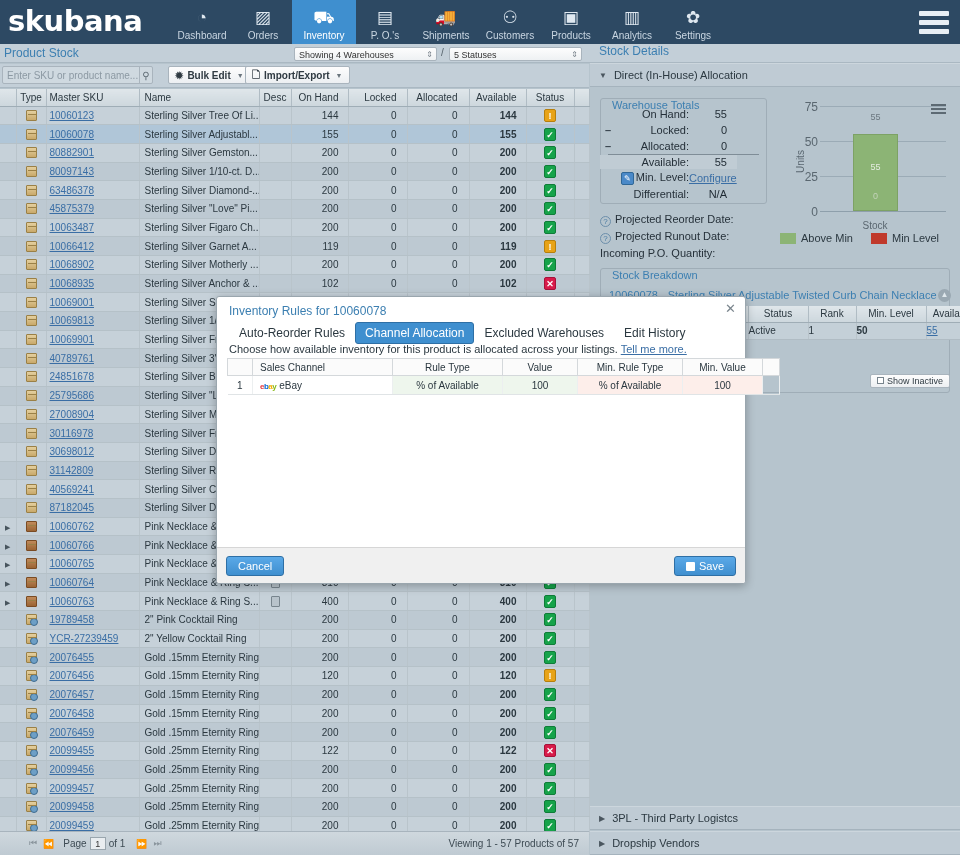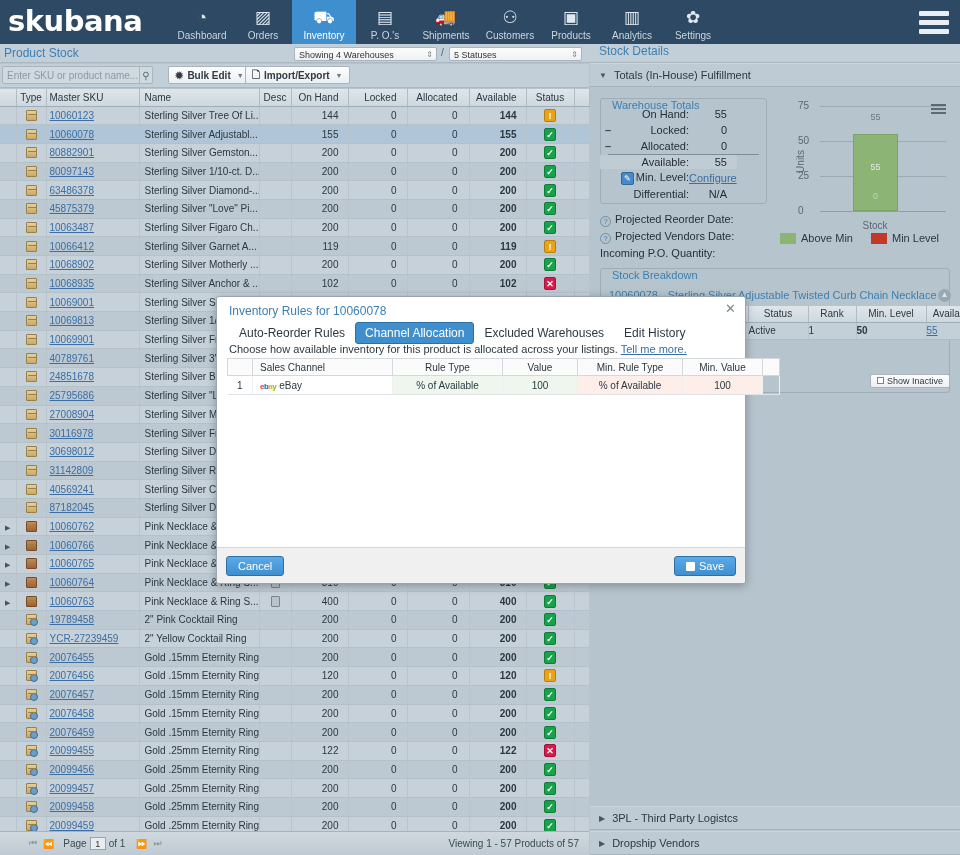--- a/index.html
+++ b/index.html
@@ -153,21 +153,21 @@
     line-height:12px; text-align:center; margin-right:2px; }
   a.cfg { color:#3a6ea5; text-decoration:underline; cursor:pointer; }
 
   .qmark { display:inline-block; width:11px; height:11px; border-radius:50%;
     border:1px solid #6d8fab; color:#4a7ba3; font-size:8px; line-height:9px;
     text-align:center; margin-right:4px; vertical-align:-1px; }
   .proj-line { position:absolute; left:600px; font-size:11px; color:#253039; }
 
   
   #chart { position:absolute; left:790px; top:98px; width:160px; height:140px; }
-  .ytick { position:absolute; right:132px; font-size:10px; color:#5a6770; width:20px; }
+  .ytick { position:absolute; right:132px; font-size:12px; color:#5a6770; text-align:right; width:20px; }
   .gridline { position:absolute; left:30px; width:126px; border-top:1px solid #9babb6; }
   .axisline { position:absolute; left:30px; width:126px; border-top:1px solid #8e9fab; }
   #ylabel { position:absolute; left:-10px; top:58px; transform:rotate(-90deg);
      font-size:10px; color:#5a6770; width:40px; text-align:center;}
   #bar { position:absolute; left:63px; width:45px; background:#8cb475; border:1px solid #7da265; }
   .barlbl { position:absolute; font-size:9px; color:#6c7880; text-align:center; width:45px; left:63px;}
   #xlabel { position:absolute; left:55px; top:122px; width:60px; text-align:center;
      font-size:10px; color:#5a6770; }
   #chartmenu { position:absolute; right:4px; top:6px; display:flex; flex-direction:column; gap:2px; cursor:pointer;}
   #chartmenu i { display:block; width:15px; height:2px; background:#5d6a73; }
@@ -849,21 +849,21 @@
   <span>of 1</span>
   <span class="pgicon" style="margin-left:8px">⏩</span>
   <span class="pgicon">⏭</span>
   <span id="viewinfo">Viewing 1 - 57 Products of 57</span>
 </div>
 
 <div id="rightpanel">
   <div id="stockdetails-hdr">Stock Details</div>
   <div class="accordion">
     <span class="acc-tri">▼</span>
-    <span>Totals (In-House) Fulfillment</span>
+    <span>Direct (In-House) Allocation</span>
   </div>
   <div class="accordion" style="position:absolute; left:0; top:762px; width:370px;">
     <span class="acc-tri">▶</span>
     <span>3PL - Third Party Logistcs</span>
   </div>
   <div class="accordion" style="position:absolute; left:0; top:787px; width:370px;">
     <span class="acc-tri">▶</span>
     <span>Dropship Vendors</span>
   </div>
 </div>
@@ -898,21 +898,21 @@
     </div>
     <div class="wt-row" style="left: 600px; top: 187px;">
       <span class="wt-minus"></span>
       <span class="wt-label">Differential:</span>
       <span class="wt-val">N/A</span>
     </div>
   </div>
 
 <div id="projections">
     <div class="proj-line" style="top: 213px;"><span class="qmark">?</span><span>Projected Reorder Date:</span></div>
-    <div class="proj-line" style="top: 230px;"><span class="qmark">?</span><span>Projected Vendors Date:</span></div>
+    <div class="proj-line" style="top: 230px;"><span class="qmark">?</span><span>Projected Runout Date:</span></div>
     <div class="proj-line" style="top: 247px;"><span style="display:inline-block;width:0"></span><span>Incoming P.O. Quantity:</span></div>
   </div>
 
 <div id="chart">
   <div id="ylabel">Units</div>
   <div id="chartticks">
       <div class="ytick" style="top: 2px; right: 132px;">75</div>
       <div class="gridline" style="top: 8px;"></div>
       <div class="ytick" style="top: 37px; right: 132px;">50</div>
       <div class="gridline" style="top: 43px;"></div>

